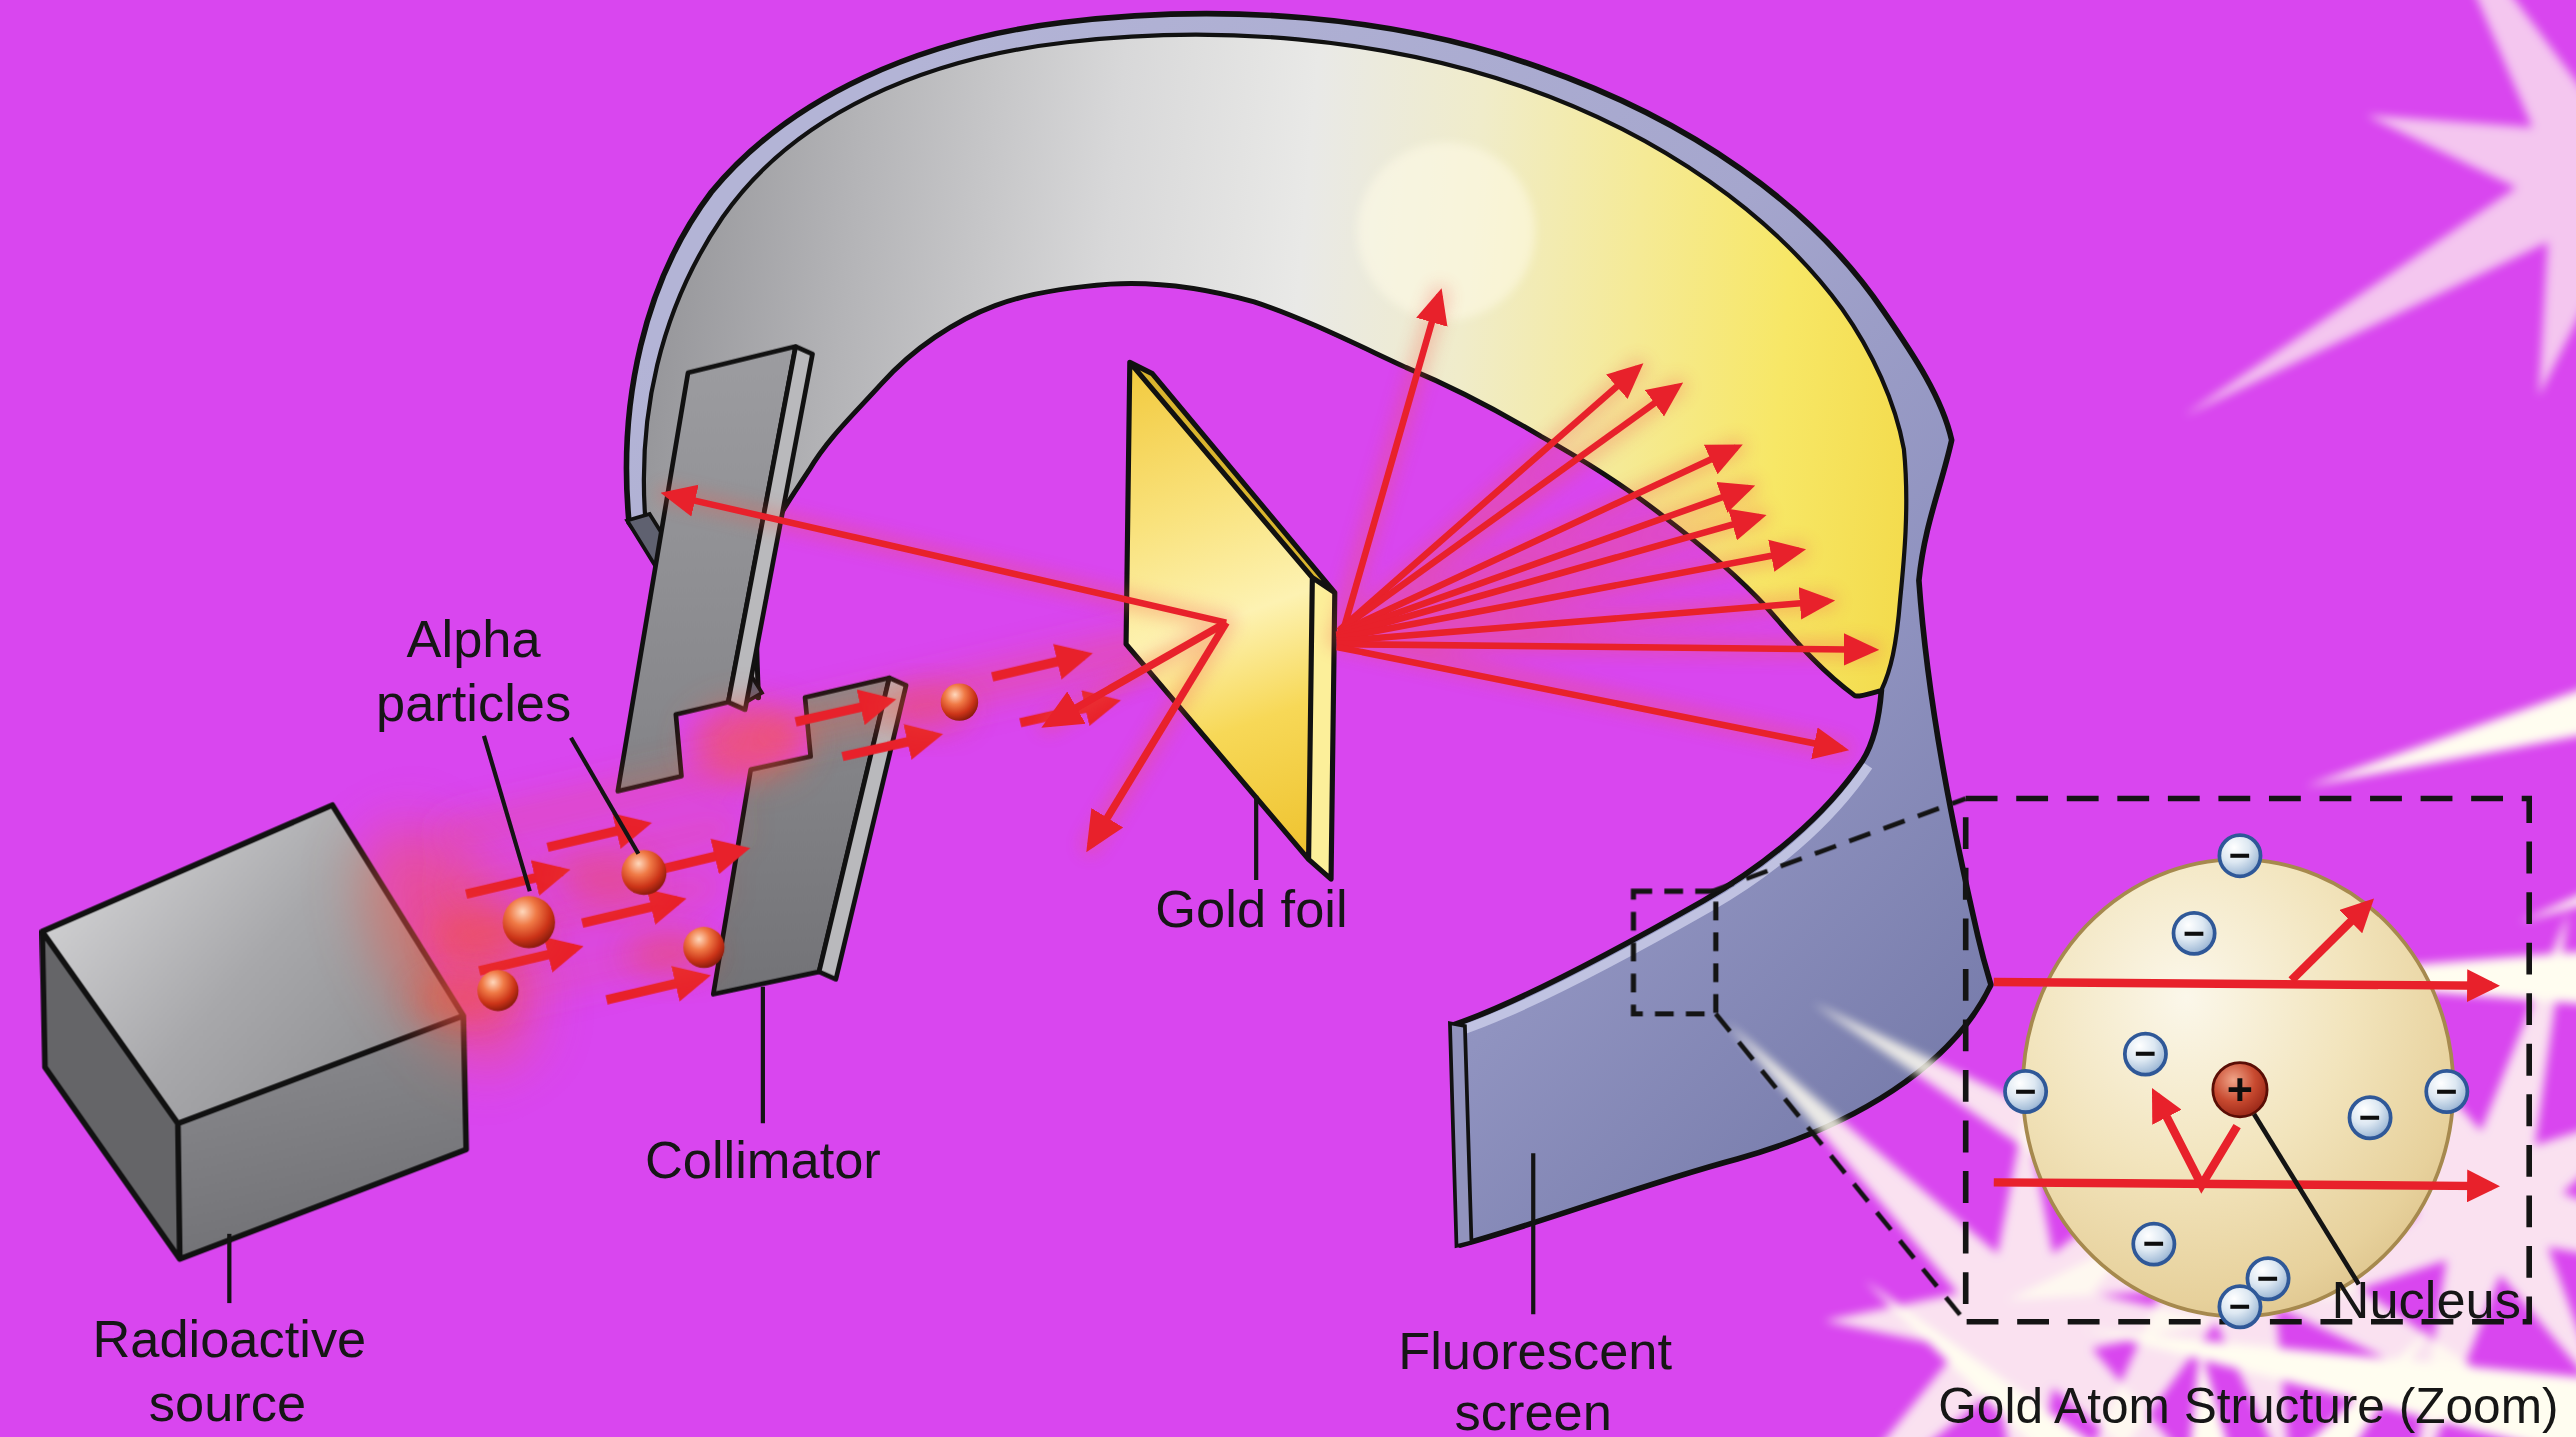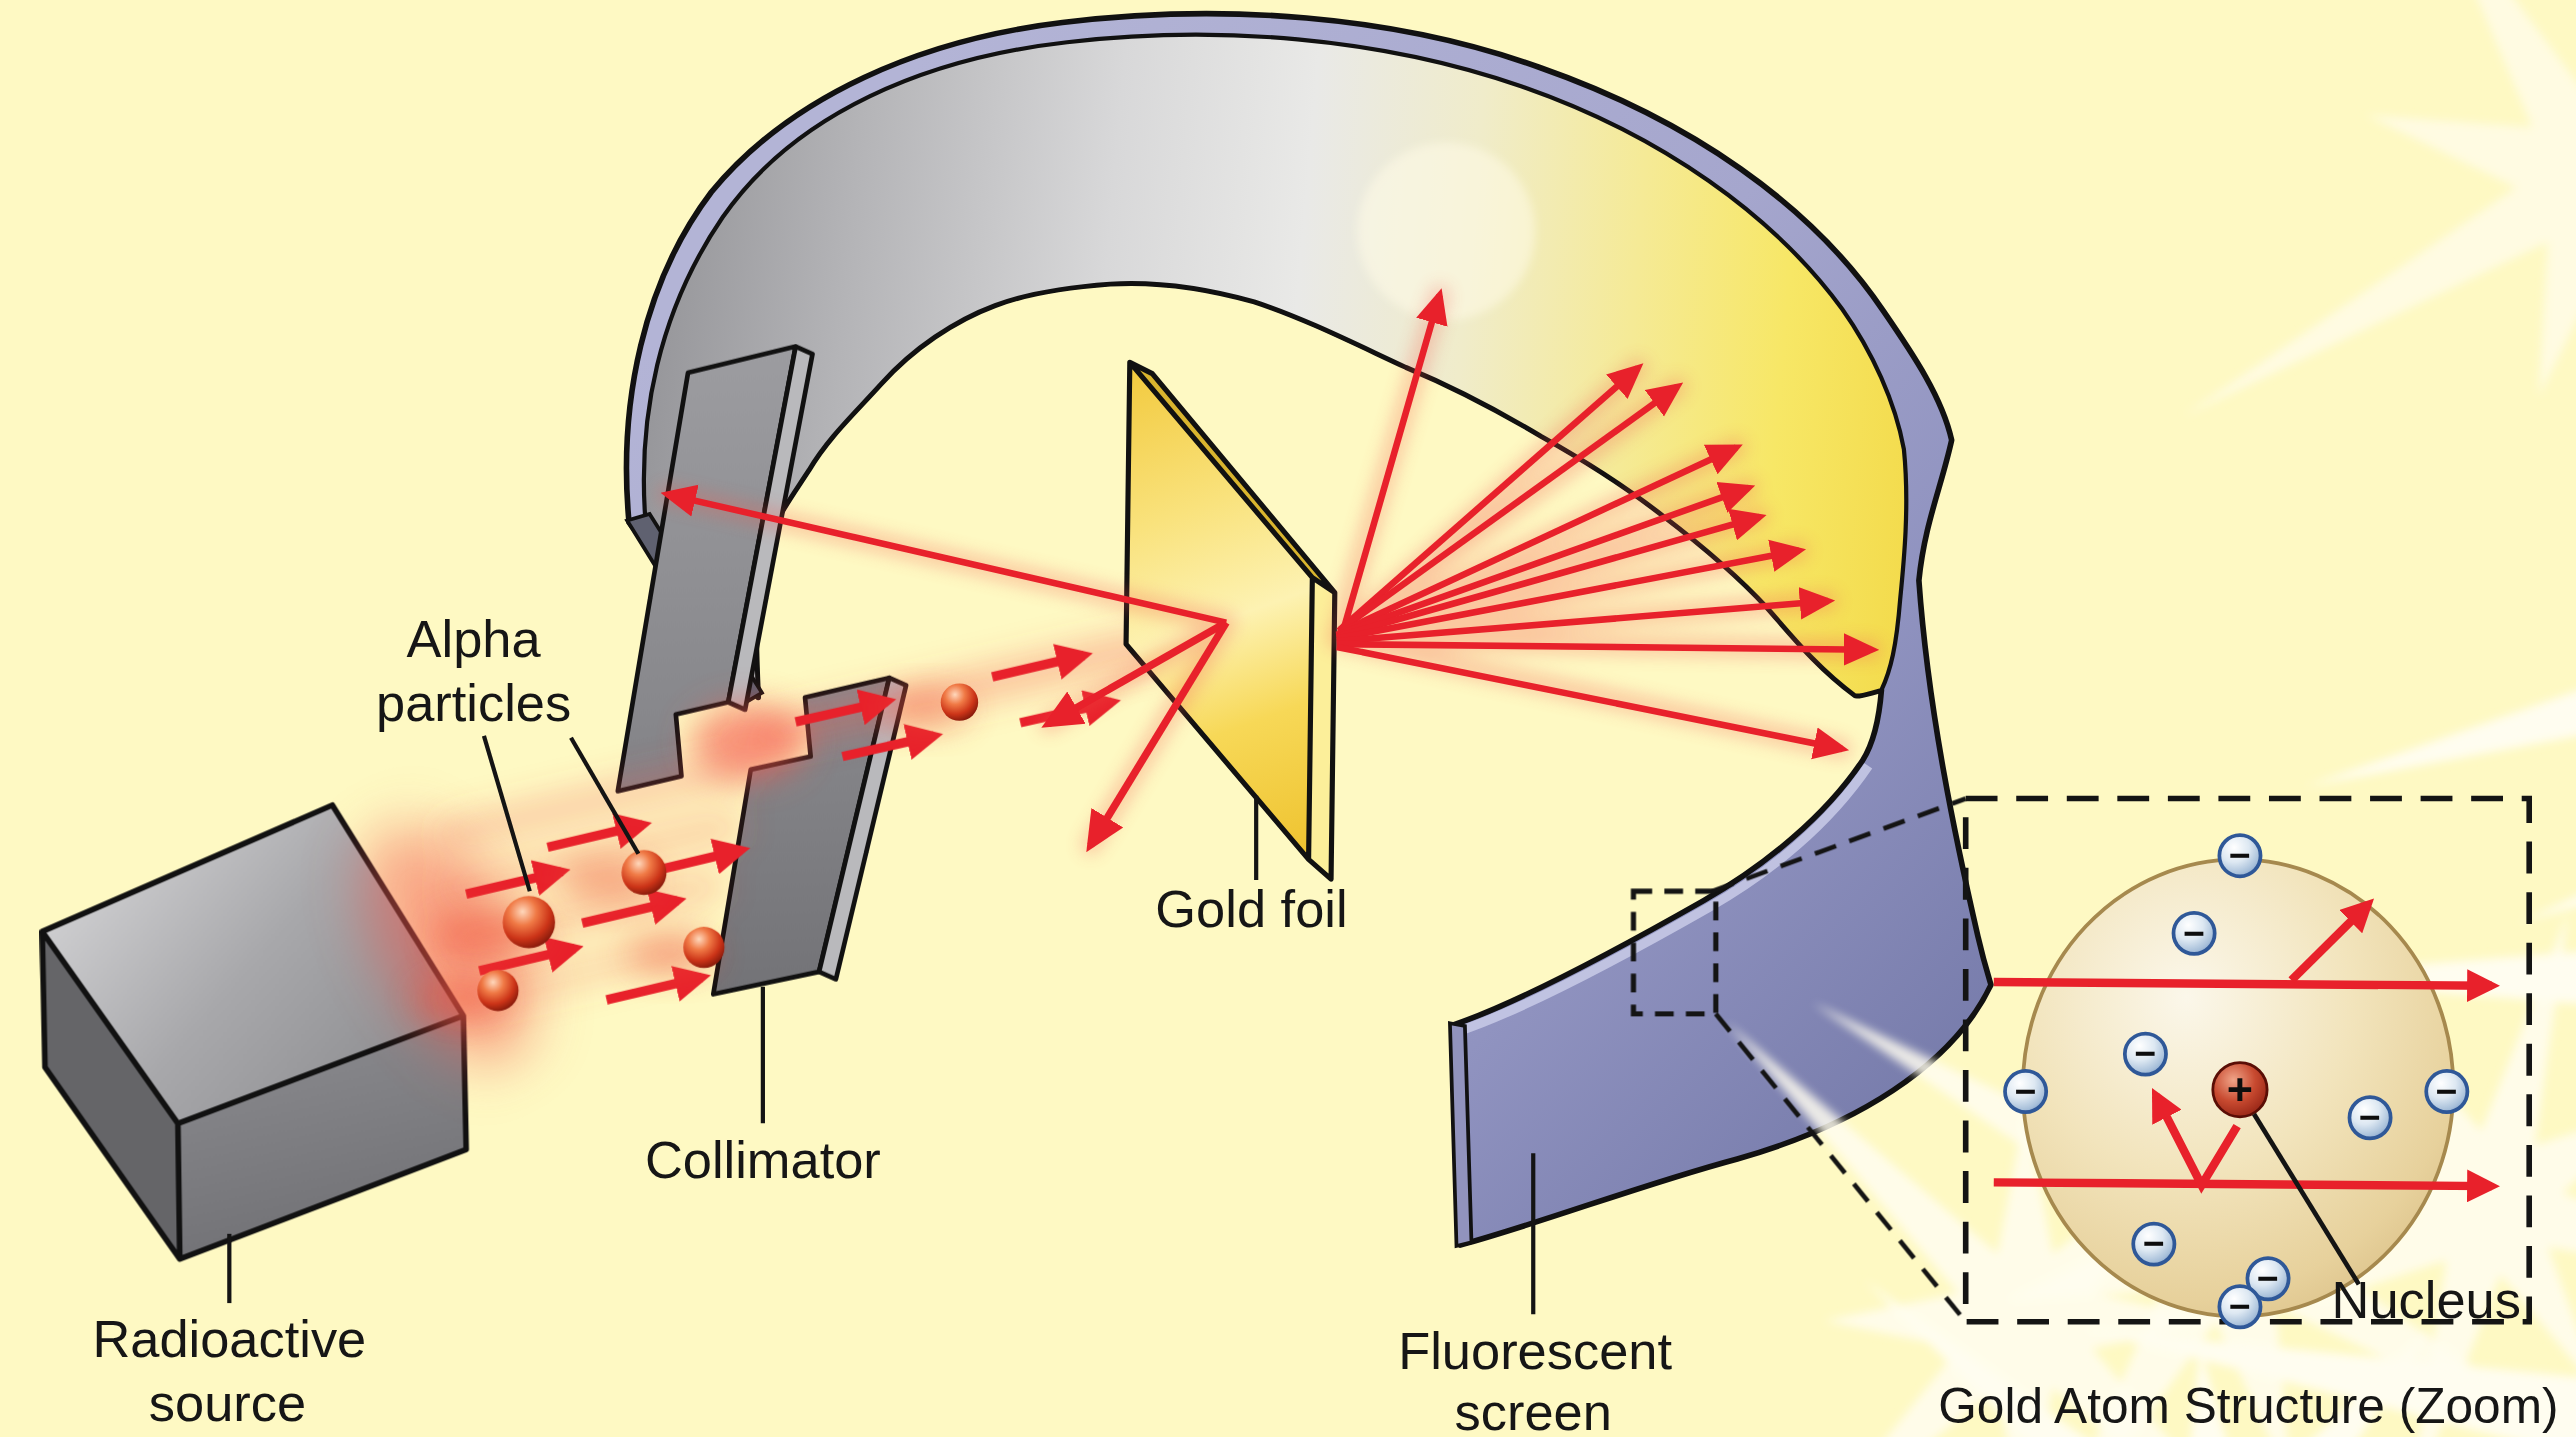--- a/index.html
+++ b/index.html
@@ -1,16 +1,16 @@
 <!DOCTYPE html>
 <html style="font-size:15px"><head>
 <meta charset="utf-8">
 <style>
   html,body{margin:0;padding:0;background:#ffffff;}
-  .stage{position:relative;width:2576px;height:1438px;background:#fef9c3;overflow:hidden;
+  .stage{position:relative;width:2576px;height:1438px;background:#d946ef;overflow:hidden;
          font-family:"Liberation Sans", sans-serif;}
   svg{display:block}
   text.lbl{font-family:"Liberation Sans", sans-serif;font-size:56px;fill:#161616;text-anchor:middle;}
   text.cap{font-family:"Liberation Sans", sans-serif;font-size:53px;fill:#161616;text-anchor:middle;}
   text.sym{font-family:"Liberation Sans", sans-serif;font-weight:bold;text-anchor:middle;fill:#0d0d0d;}
 </style>
 </head>
 <body>
 
 <div class="stage">

